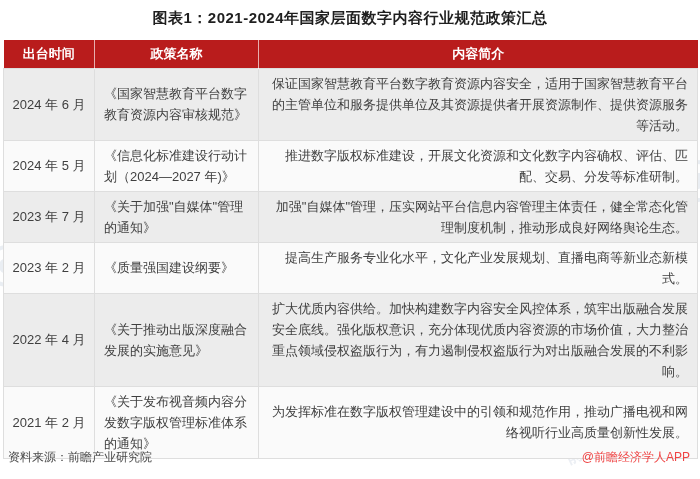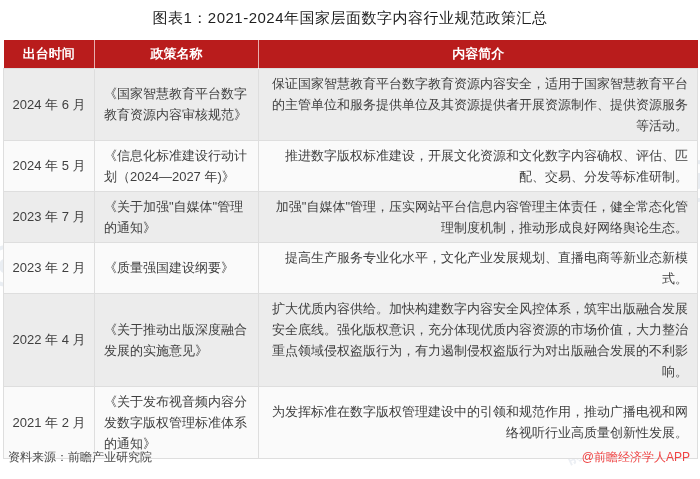--- a/index.html
+++ b/index.html
@@ -15,21 +15,21 @@
     position: absolute;
     inset: 0;
   }
   .chart-title {
     position: absolute;
     top: 9px;
     left: 0;
     width: 100%;
     text-align: center;
     font-size: 15px;
-    font-weight: normal;
+    font-weight: bold;
     color: #1f1f1f;
     letter-spacing: 0.5px;
   }
   table.policy-table {
     position: absolute;
     top: 40px;
     left: 3px;
     width: 694px;
     border-collapse: collapse;
     table-layout: fixed;

